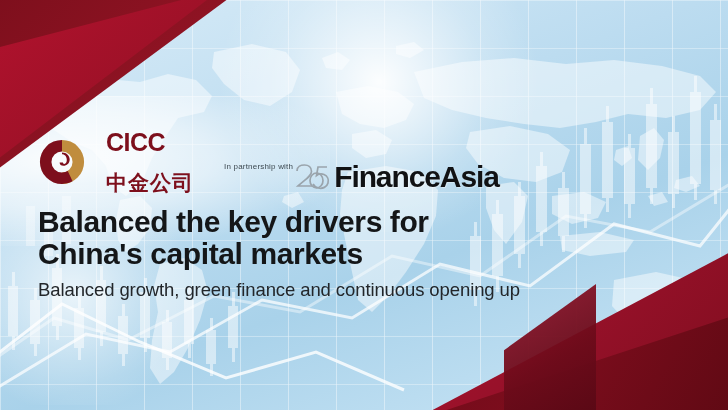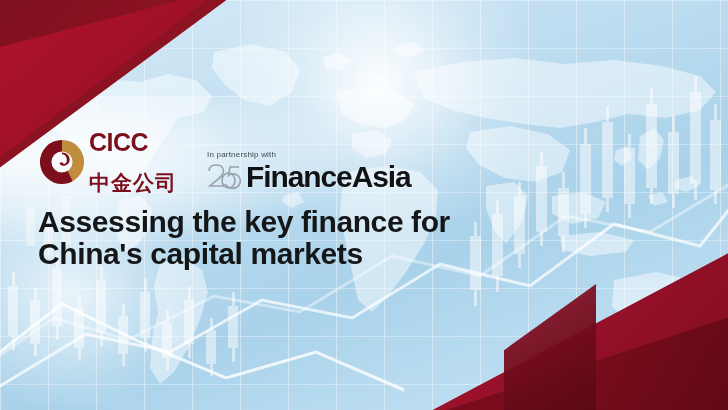--- a/index.html
+++ b/index.html
@@ -130,21 +130,21 @@
   .logo-row {
     display: flex;
     align-items: flex-end;
     gap: 28px;
     height: 56px;
   }
 
   .cicc-logo {
     display: flex;
     align-items: center;
-    gap: 3px;
+    gap: 20px;
   }
   .cicc-mark {
     width: 48px;
     height: 48px;
     flex: none;
   }
   .cicc-words {
     display: flex;
     flex-direction: column;
     justify-content: center;
@@ -160,21 +160,21 @@
     font-size: 21px;
     font-weight: bold;
     color: #7d0f1c;
     letter-spacing: 1px;
     margin-top: 18px;
     font-family: "DejaVu Sans", sans-serif;
   }
 
   .partner-block {
     display: flex;
-    flex-direction: column;
+    flex-direction: row;
     justify-content: flex-end;
     padding-bottom: 2px;
   }
   .partner-label {
     font-size: 8px;
     color: #3e4a52;
     letter-spacing: .2px;
     margin-bottom: 3px;
     margin-left: 2px;
   }
@@ -375,20 +375,21 @@
               <ellipse cx="47" cy="36" rx="13" ry="15"></ellipse>
             </g>
           </svg>
           <div class="fa-word">FinanceAsia</div>
         </div>
       </div>
 
     </div>
 
     <div class="headline">
-      <span class="l1">Assessing the key finance for</span>
+      <span class="l1">Balanced the key drivers for</span>
       <span class="l2">China's capital markets</span>
     </div>
 
+    <div class="subhead">Balanced growth, green finance and continuous opening up</div>
 
   </div>
 
 </div>
 
 </body></html>

